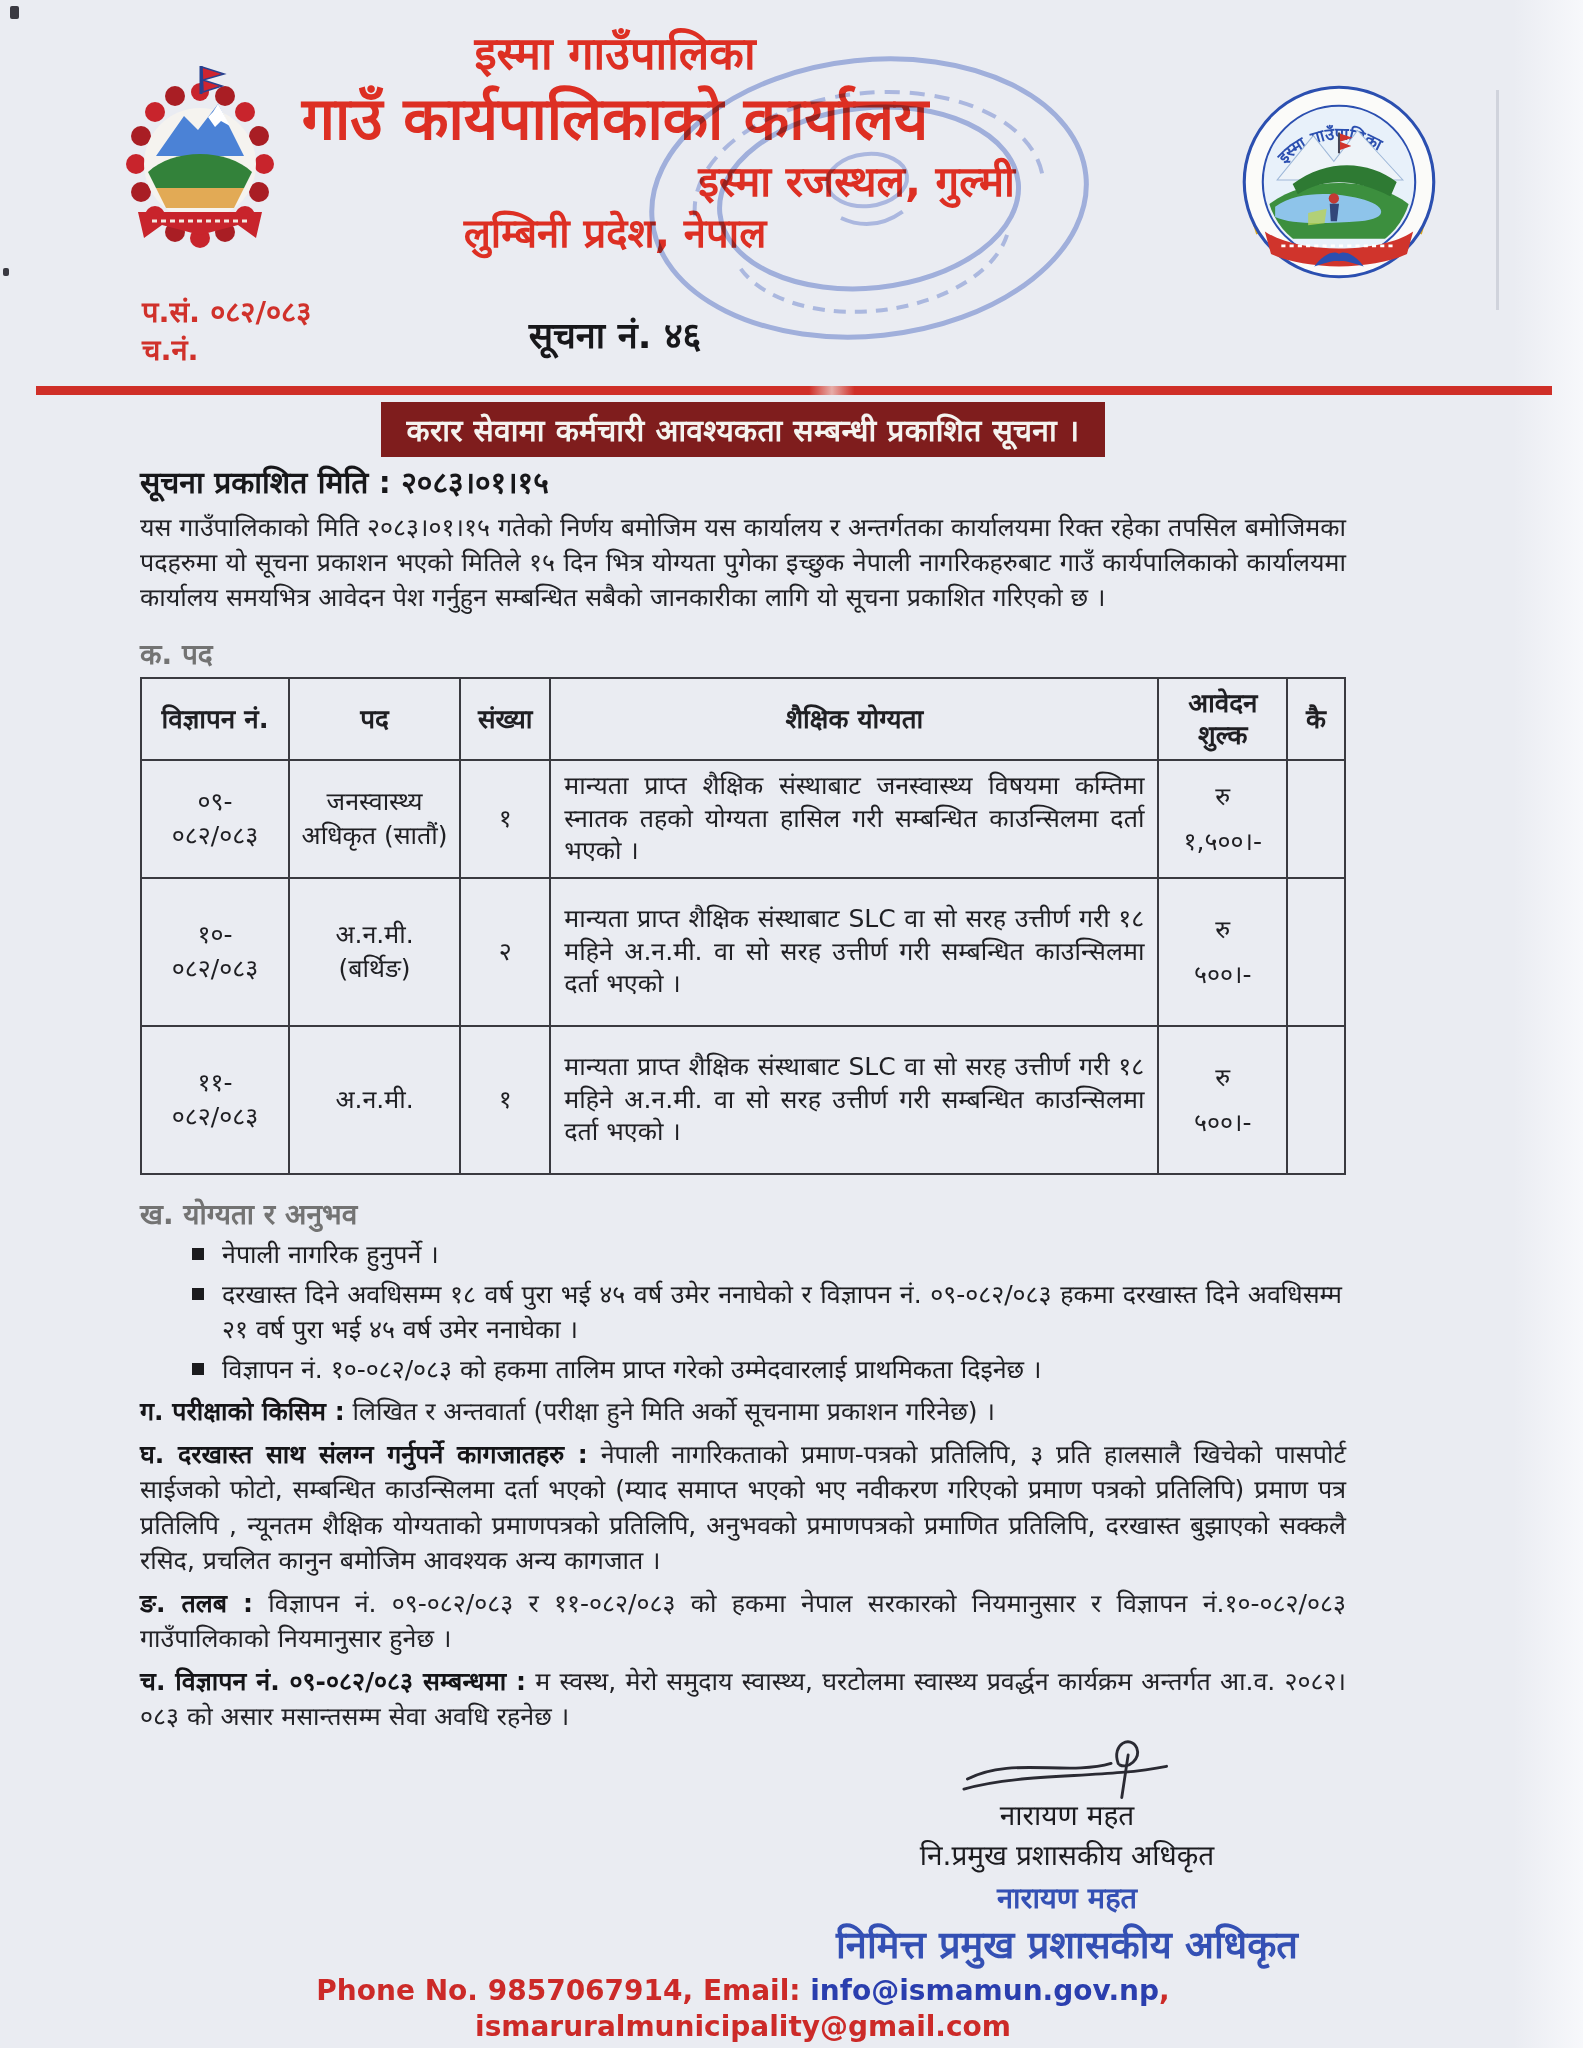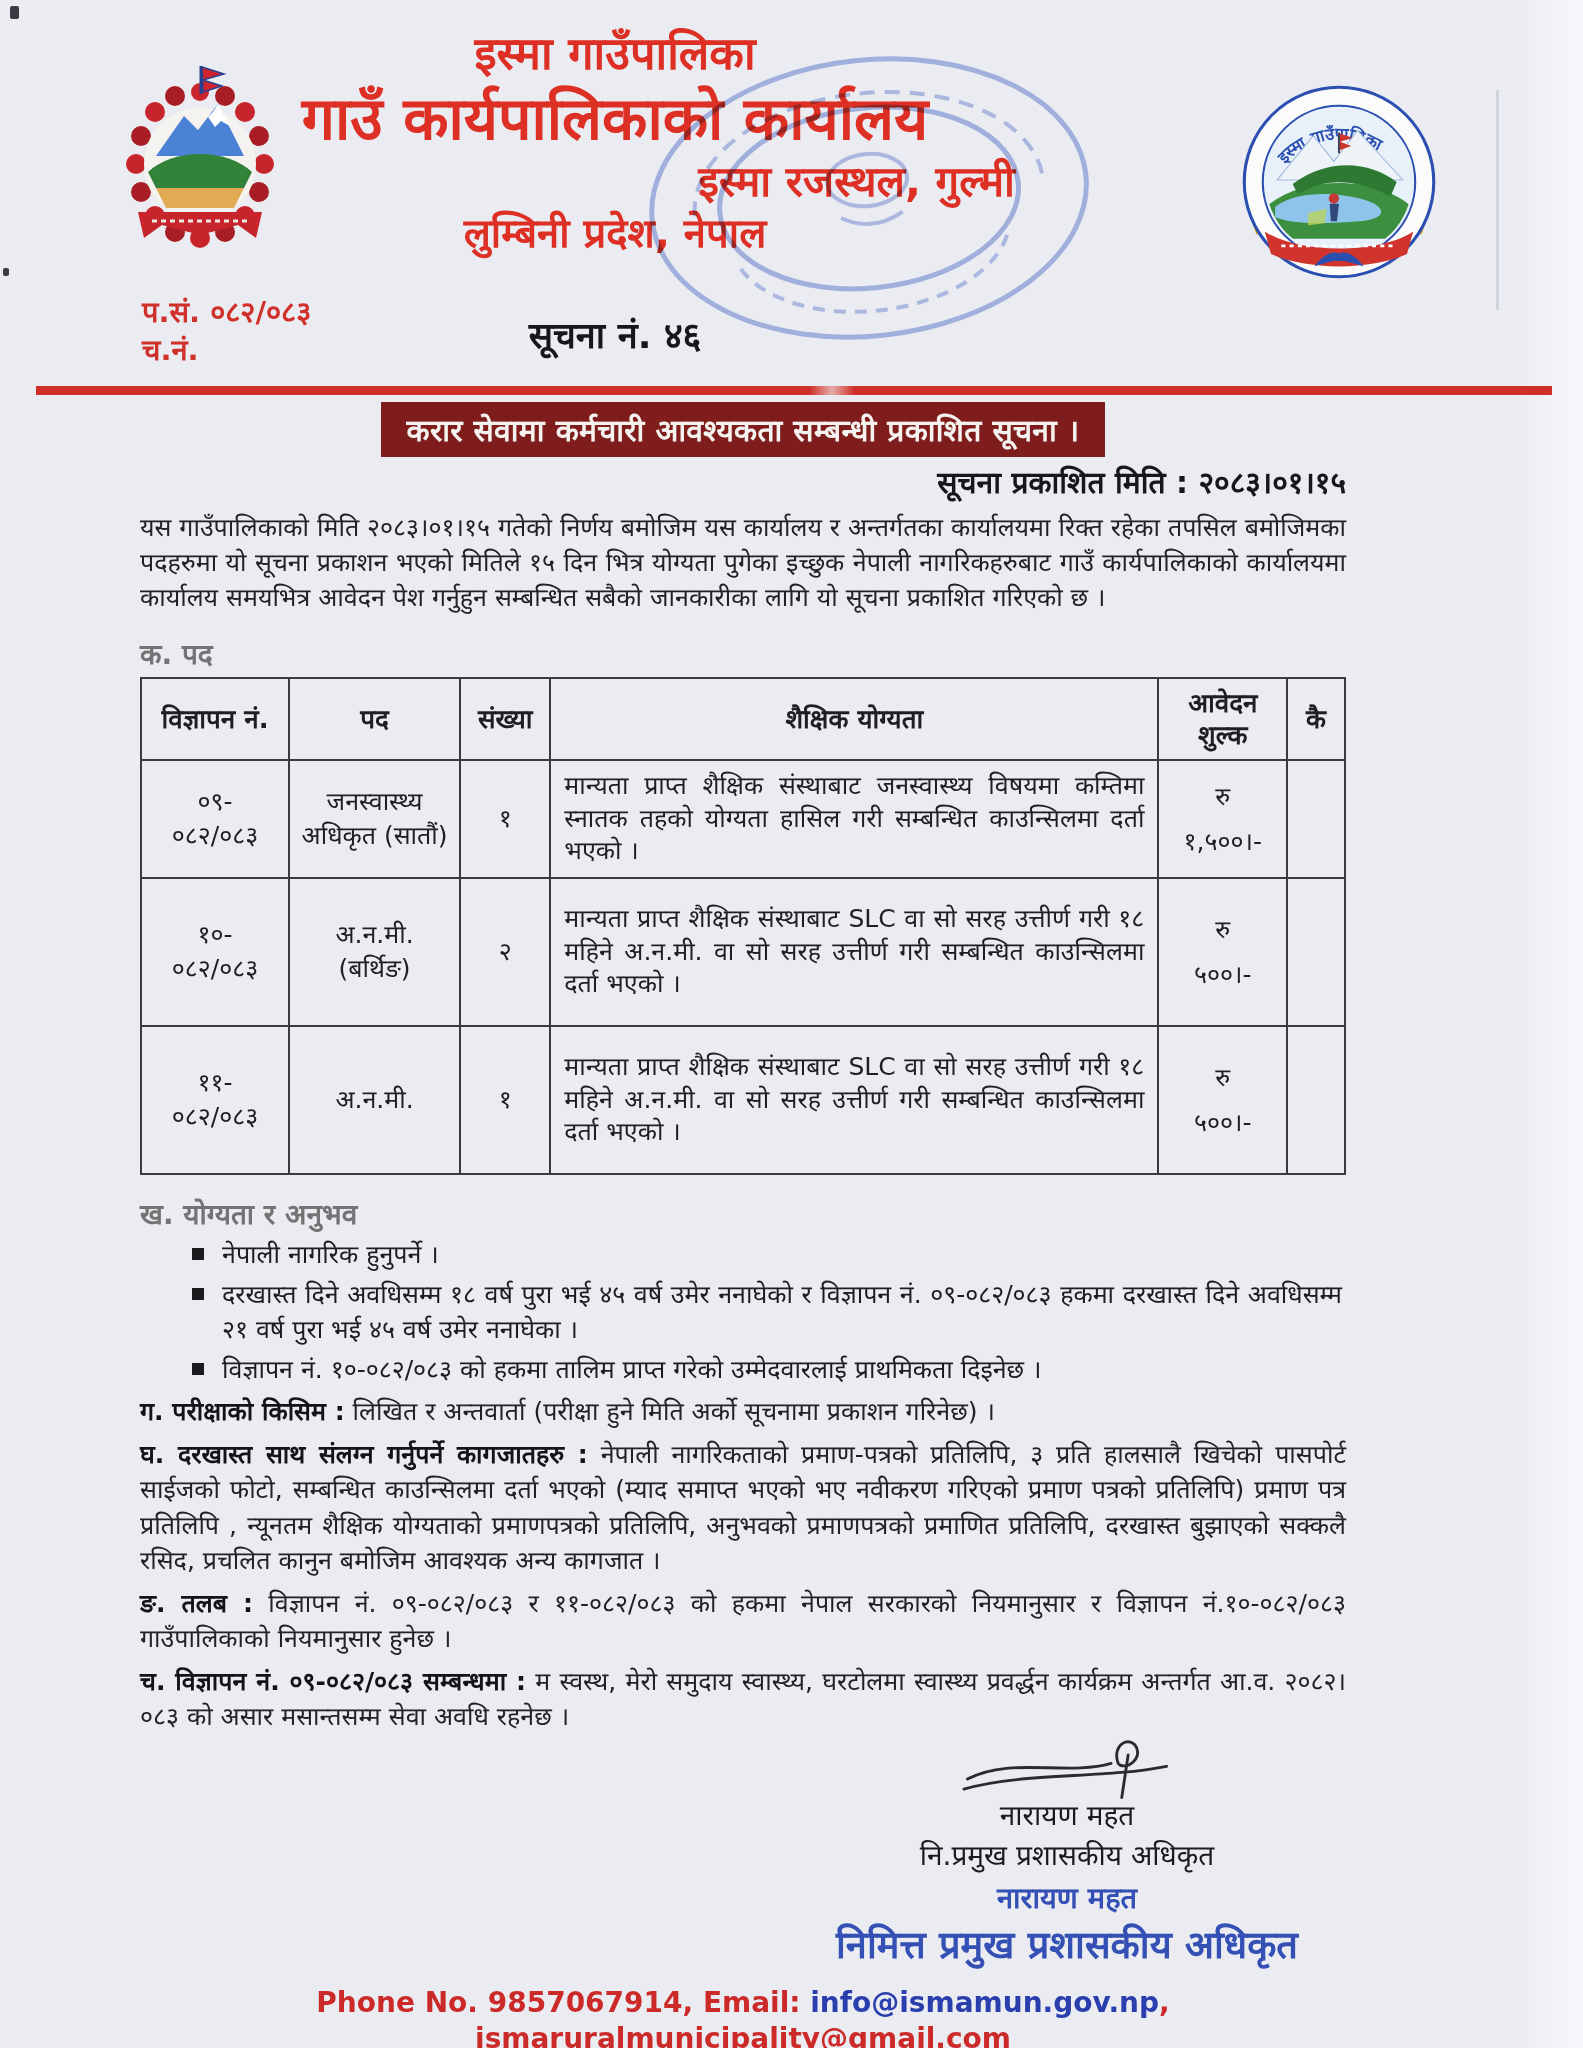--- a/index.html
+++ b/index.html
@@ -24,40 +24,40 @@
   .notice-no{position:absolute;left:215px;top:310px;width:800px;text-align:center;
              font-size:36px;font-weight:bold;color:#17171a;z-index:2;}
   .red-rule{position:absolute;left:36px;top:386px;width:1516px;height:9px;z-index:2;
             background:linear-gradient(90deg,#cf2f28 0%,#cf2f28 51%,#e6aca8 52.5%,#cf2f28 54%,#cf2f28 100%);}
 
   
   .docbody{position:absolute;left:140px;top:402px;width:1206px;z-index:2;}
   .banner-wrap{text-align:center;}
   .banner{display:inline-block;background:#7f1d1d;color:#f4f3ef;font-size:30px;font-weight:bold;
           padding:7px 26px;letter-spacing:.3px;}
-  .pub-date{text-align:right;font-size:30px;font-weight:bold;margin-top:4px;color:#17171a;}
+  .pub-date{text-align:left;font-size:30px;font-weight:bold;margin-top:4px;color:#17171a;}
   .intro{margin-top:8px;font-size:25px;line-height:1.4;text-align:justify;color:#222226;}
   .sec-heading{font-size:28px;font-weight:bold;margin-top:19px;color:#737373;}
 
   table.post-table{width:100%;border-collapse:collapse;margin-top:5px;font-size:25px;color:#1f1f23;}
   .post-table th,.post-table td{border:2px solid #3a3a40;padding:5px 10px;vertical-align:middle;}
   .post-table th{font-size:26px;font-weight:bold;text-align:center;line-height:1.25;}
   td.cell-center{text-align:center;line-height:1.35;}
   td.cell-qual{text-align:justify;line-height:1.3;padding:7px 13px;}
   .fee-line{line-height:1.8;text-align:center;}
   tr.hrow{height:82px;} tr.r1{height:118px;padding-left:33px;} tr.r2{height:148px;} tr.r3{height:148px;}
 
   .bullets{margin-top:3px;}
   .bullet{display:flex;margin:5px 4px 5px 52px;font-size:25px;line-height:1.4;text-align:justify;}
   .bullet-marker{flex:0 0 12px;width:12px;height:12px;background:#1b1b1e;margin:11px 18px 0 0;}
   .para{margin-top:7px;font-size:25px;line-height:1.42;text-align:justify;color:#222226;}
   .para .lead{font-weight:bold;color:#141417;}
 
   
-  .sig-block{width:470px;margin:0 44px 16px auto;text-align:center;}
+  .sig-block{width:470px;margin:0 44px 4px auto;text-align:center;}
   .sig-svg{display:block;margin:0 auto;width:290px;height:64px;}
   .sig-name{font-size:28px;margin-top:-4px;color:#1b1b1f;}
   .sig-title{font-size:28px;margin-top:2px;color:#1b1b1f;}
   .sig-name-blue{font-size:29px;font-weight:bold;color:#3450b4;margin-top:4px;}
   .sig-title-blue{font-size:38px;font-weight:bold;color:#3450b4;margin-top:1px;}
 
   
   .footer{margin-top:2px;text-align:center;font-weight:bold;}
   .footer-line{font-size:28px;color:#cc2a28;line-height:1.3;}
   .footer-line .blue{color:#2a3eae;}

